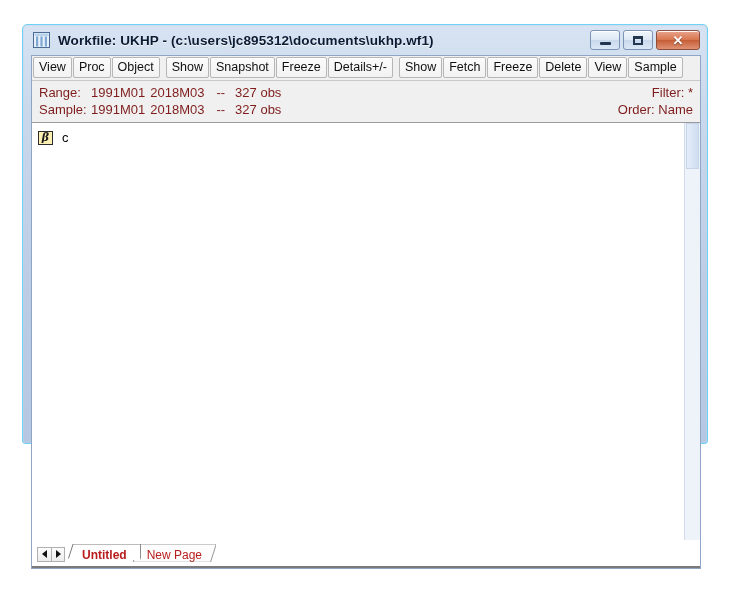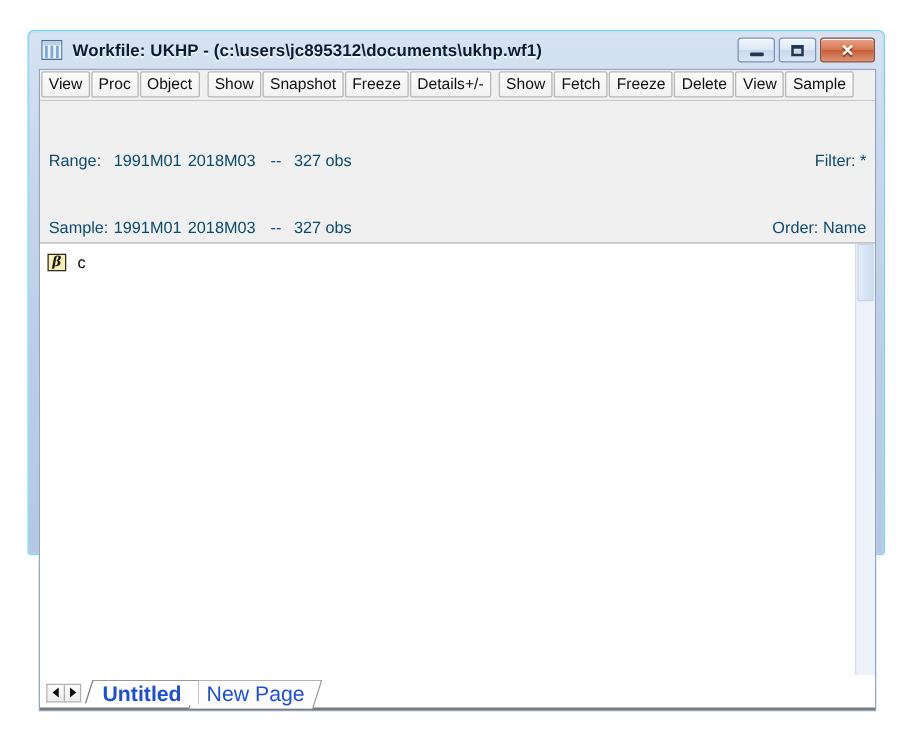--- a/index.html
+++ b/index.html
@@ -156,29 +156,29 @@
     flex: 0 0 auto;
     background: #f0f0f0;
     border-bottom: 1px solid #9a9a9a;
     padding: 3px 7px 4px 7px;
     box-sizing: border-box;
   }
   .info-row {
     display: flex;
     align-items: baseline;
     font-size: 13px;
-    color: #0c4a6e;
+    color: #7f1d1d;
     line-height: 17px;
     white-space: nowrap;
   }
   .info-label { width: 52px; flex: 0 0 auto; }
   .info-dates { flex: 0 0 auto; }
   .info-dash  { flex: 0 0 auto; padding: 0 10px 0 12px; }
   .info-obs   { flex: 0 0 auto; }
-  .info-right { margin-left: auto; flex: 0 0 auto; margin-top: 36px; }
+  .info-right { margin-left: auto; flex: 0 0 auto; }
 
   
   .listwrap {
     flex: 1 1 auto;
     display: flex;
     min-height: 0;
     background: #ffffff;
   }
   .objlist {
     flex: 1 1 auto;
@@ -281,22 +281,22 @@
   }
   .tri.left  { border-right: 5px solid #111; }
   .tri.right { border-left: 5px solid #111; }
 
   .tab {
     position: relative;
     height: 22px;
     display: flex;
     align-items: center;
     padding: 0 14px 0 14px;
-    font-size: 17px;
-    color: #1d4ed8;
+    font-size: 12px;
+    color: #b91c1c;
     margin-bottom: 2px;
     cursor: default;
     z-index: 2;
   }
   .tab .tab-shape {
     position: absolute;
     inset: 0;
     z-index: -1;
   }
   .tab-label { position: relative; white-space: nowrap; line-height: 1; }

